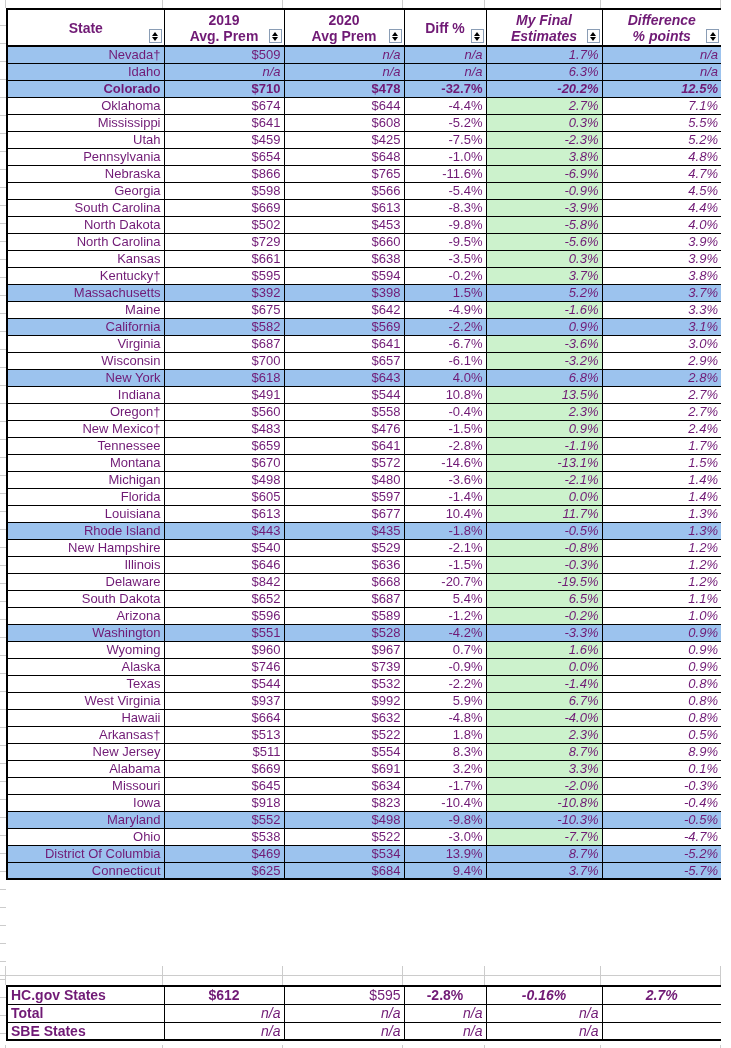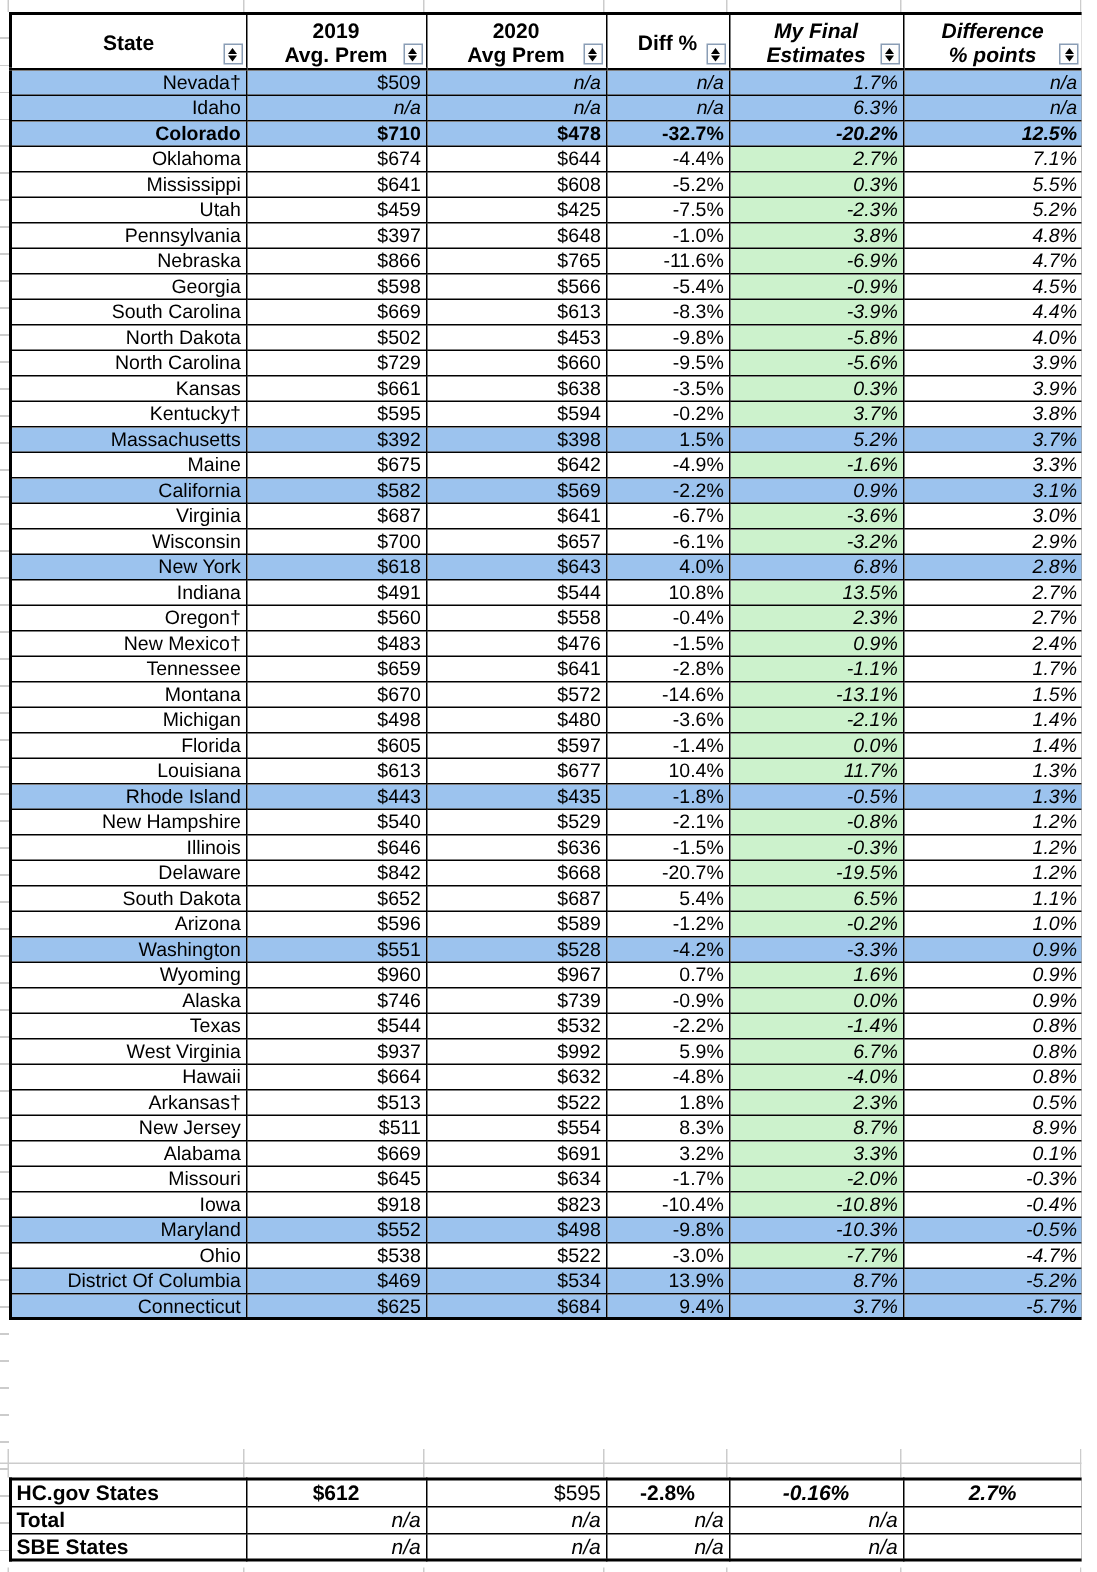--- a/index.html
+++ b/index.html
@@ -1,18 +1,18 @@
 <!DOCTYPE html>
 <html><head>
 <meta charset="utf-8">
 <style>
   html,body{margin:0;padding:0;background:#fff;}
   .sheet{
     position:relative;width:721px;height:1048px;background:#fff;
-    font-family:"Liberation Sans",sans-serif;color:#000000;overflow:hidden;
+    font-family:"Liberation Sans",sans-serif;color:#701a75;overflow:hidden;
   }
   
   .grid-strip{position:absolute;pointer-events:none;}
   .grid-top{left:0;top:0;width:731px;height:8px;
     background-image:linear-gradient(#ccc,#ccc),linear-gradient(#ccc,#ccc),linear-gradient(#ccc,#ccc),linear-gradient(#ccc,#ccc),linear-gradient(#ccc,#ccc),linear-gradient(#ccc,#ccc),linear-gradient(#ccc,#ccc);
     background-repeat:no-repeat;background-size:1px 100%;
     background-position:5px 0,162px 0,282px 0,402px 0,484px 0,600px 0,720px 0;}
   .grid-gap{left:0;top:966px;width:731px;height:19px;
     background-image:linear-gradient(#ccc,#ccc),linear-gradient(#ccc,#ccc),linear-gradient(#ccc,#ccc),linear-gradient(#ccc,#ccc),linear-gradient(#ccc,#ccc),linear-gradient(#ccc,#ccc),linear-gradient(#ccc,#ccc),linear-gradient(#ccc,#ccc);
     background-repeat:no-repeat;
@@ -173,21 +173,21 @@
         <tr class="">
           <td class="">Utah</td>
           <td class="">$459</td>
           <td class="">$425</td>
           <td class="">-7.5%</td>
           <td class="ital green">-2.3%</td>
           <td class="ital">5.2%</td>
         </tr>
         <tr class="">
           <td class="">Pennsylvania</td>
-          <td class="">$397</td>
+          <td class="">$654</td>
           <td class="">$648</td>
           <td class="">-1.0%</td>
           <td class="ital green">3.8%</td>
           <td class="ital">4.8%</td>
         </tr>
         <tr class="">
           <td class="">Nebraska</td>
           <td class="">$866</td>
           <td class="">$765</td>
           <td class="">-11.6%</td>

